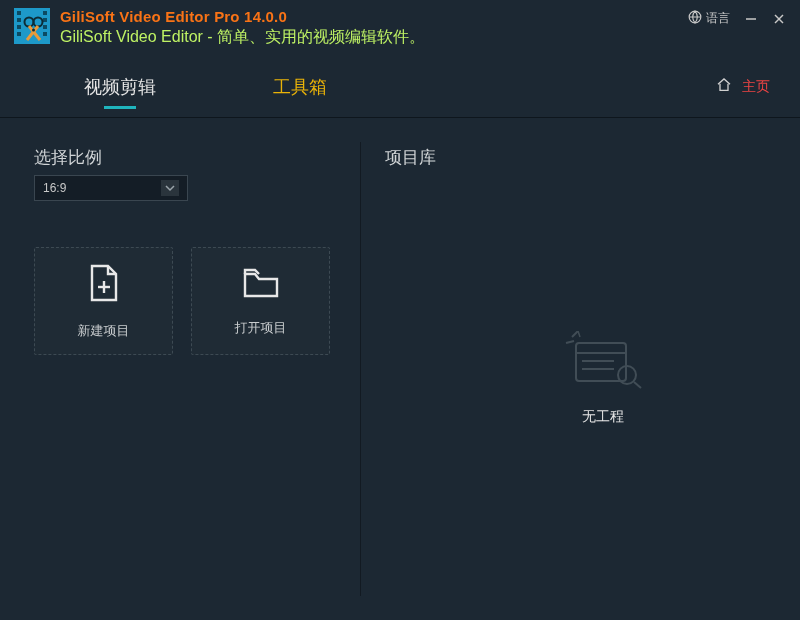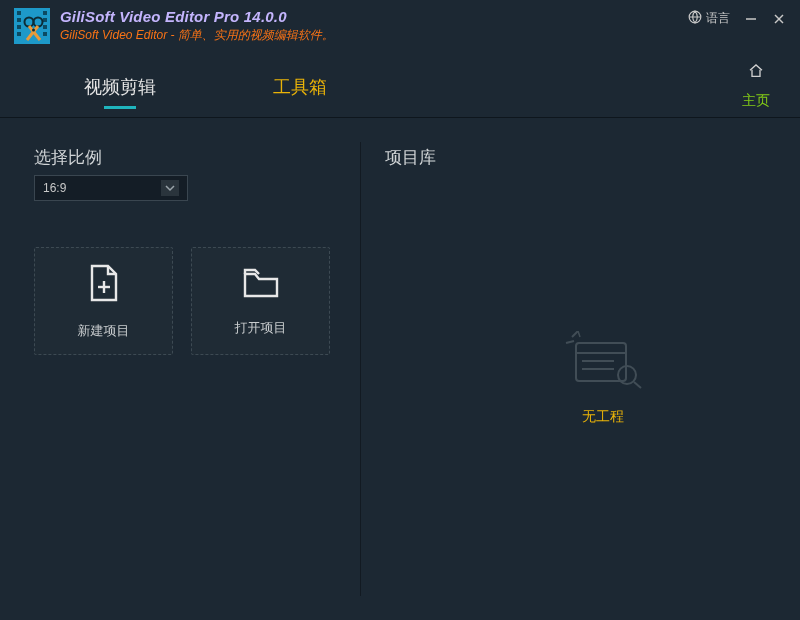--- a/index.html
+++ b/index.html
@@ -18,30 +18,28 @@
     align-items: flex-start;
     padding: 8px 14px 0 14px;
   }
   .logo {
     width: 36px; height: 36px;
     margin-right: 10px;
     display: flex; align-items: center; justify-content: center;
   }
   .title-block { display: flex; flex-direction: column; }
   .app-title {
-    color: #c4b5fd;
-    font-style: italic;
+    color: #f97316;
     font-weight: 600;
     font-size: 15px;
     letter-spacing: 0.2px;
   }
   .app-subtitle {
-    color: #f97316;
-    font-style: italic;
-    font-size: 12px;
+    color: #bef264;
+    font-size: 16px;
     margin-top: 2px;
   }
   .title-spacer { flex: 1; }
   .title-controls {
     display: flex;
     align-items: center;
     gap: 14px;
     padding-top: 2px;
   }
   .lang-btn {
@@ -71,21 +69,21 @@
   .tab.active::after {
     content: "";
     position: absolute;
     bottom: 4px; left: 50%; transform: translateX(-50%);
     width: 32px; height: 3px;
     background: #1fb4bd;
   }
   .tabbar-spacer { flex: 1; }
   .home-link {
     display: flex; align-items: center; gap: 10px;
-    color: #84cc16; cursor: pointer; font-size: 14px; flex-direction: column;
+    color: #ef4444; cursor: pointer; font-size: 14px;
   }
 
   
   .content {
     display: flex;
     height: calc(620px - 56px - 62px);
   }
   .left-panel {
     width: 360px;
     padding: 28px 30px 20px 34px;
@@ -139,21 +137,21 @@
     padding: 28px 30px 20px 24px;
     display: flex; flex-direction: row;
   }
   .empty-area {
     flex: 1;
     display: flex; flex-direction: column;
     align-items: center; justify-content: center;
     gap: 16px;
     margin-top: 10px;
   }
-  .empty-label { color: #eab308; font-size: 14px; }
+  .empty-label { color: #e5e5e5; font-size: 14px; }
   .empty-icon { opacity: 0.75; }
 </style>
 </head>
 <body>
 
 <div class="titlebar">
   <div class="logo">
     <svg width="36" height="36" viewBox="0 0 36 36">
       <rect x="0" y="0" width="36" height="36" fill="#1d99c9"></rect>
       <rect x="3" y="3" width="4" height="4" fill="#0b4b63"></rect>

